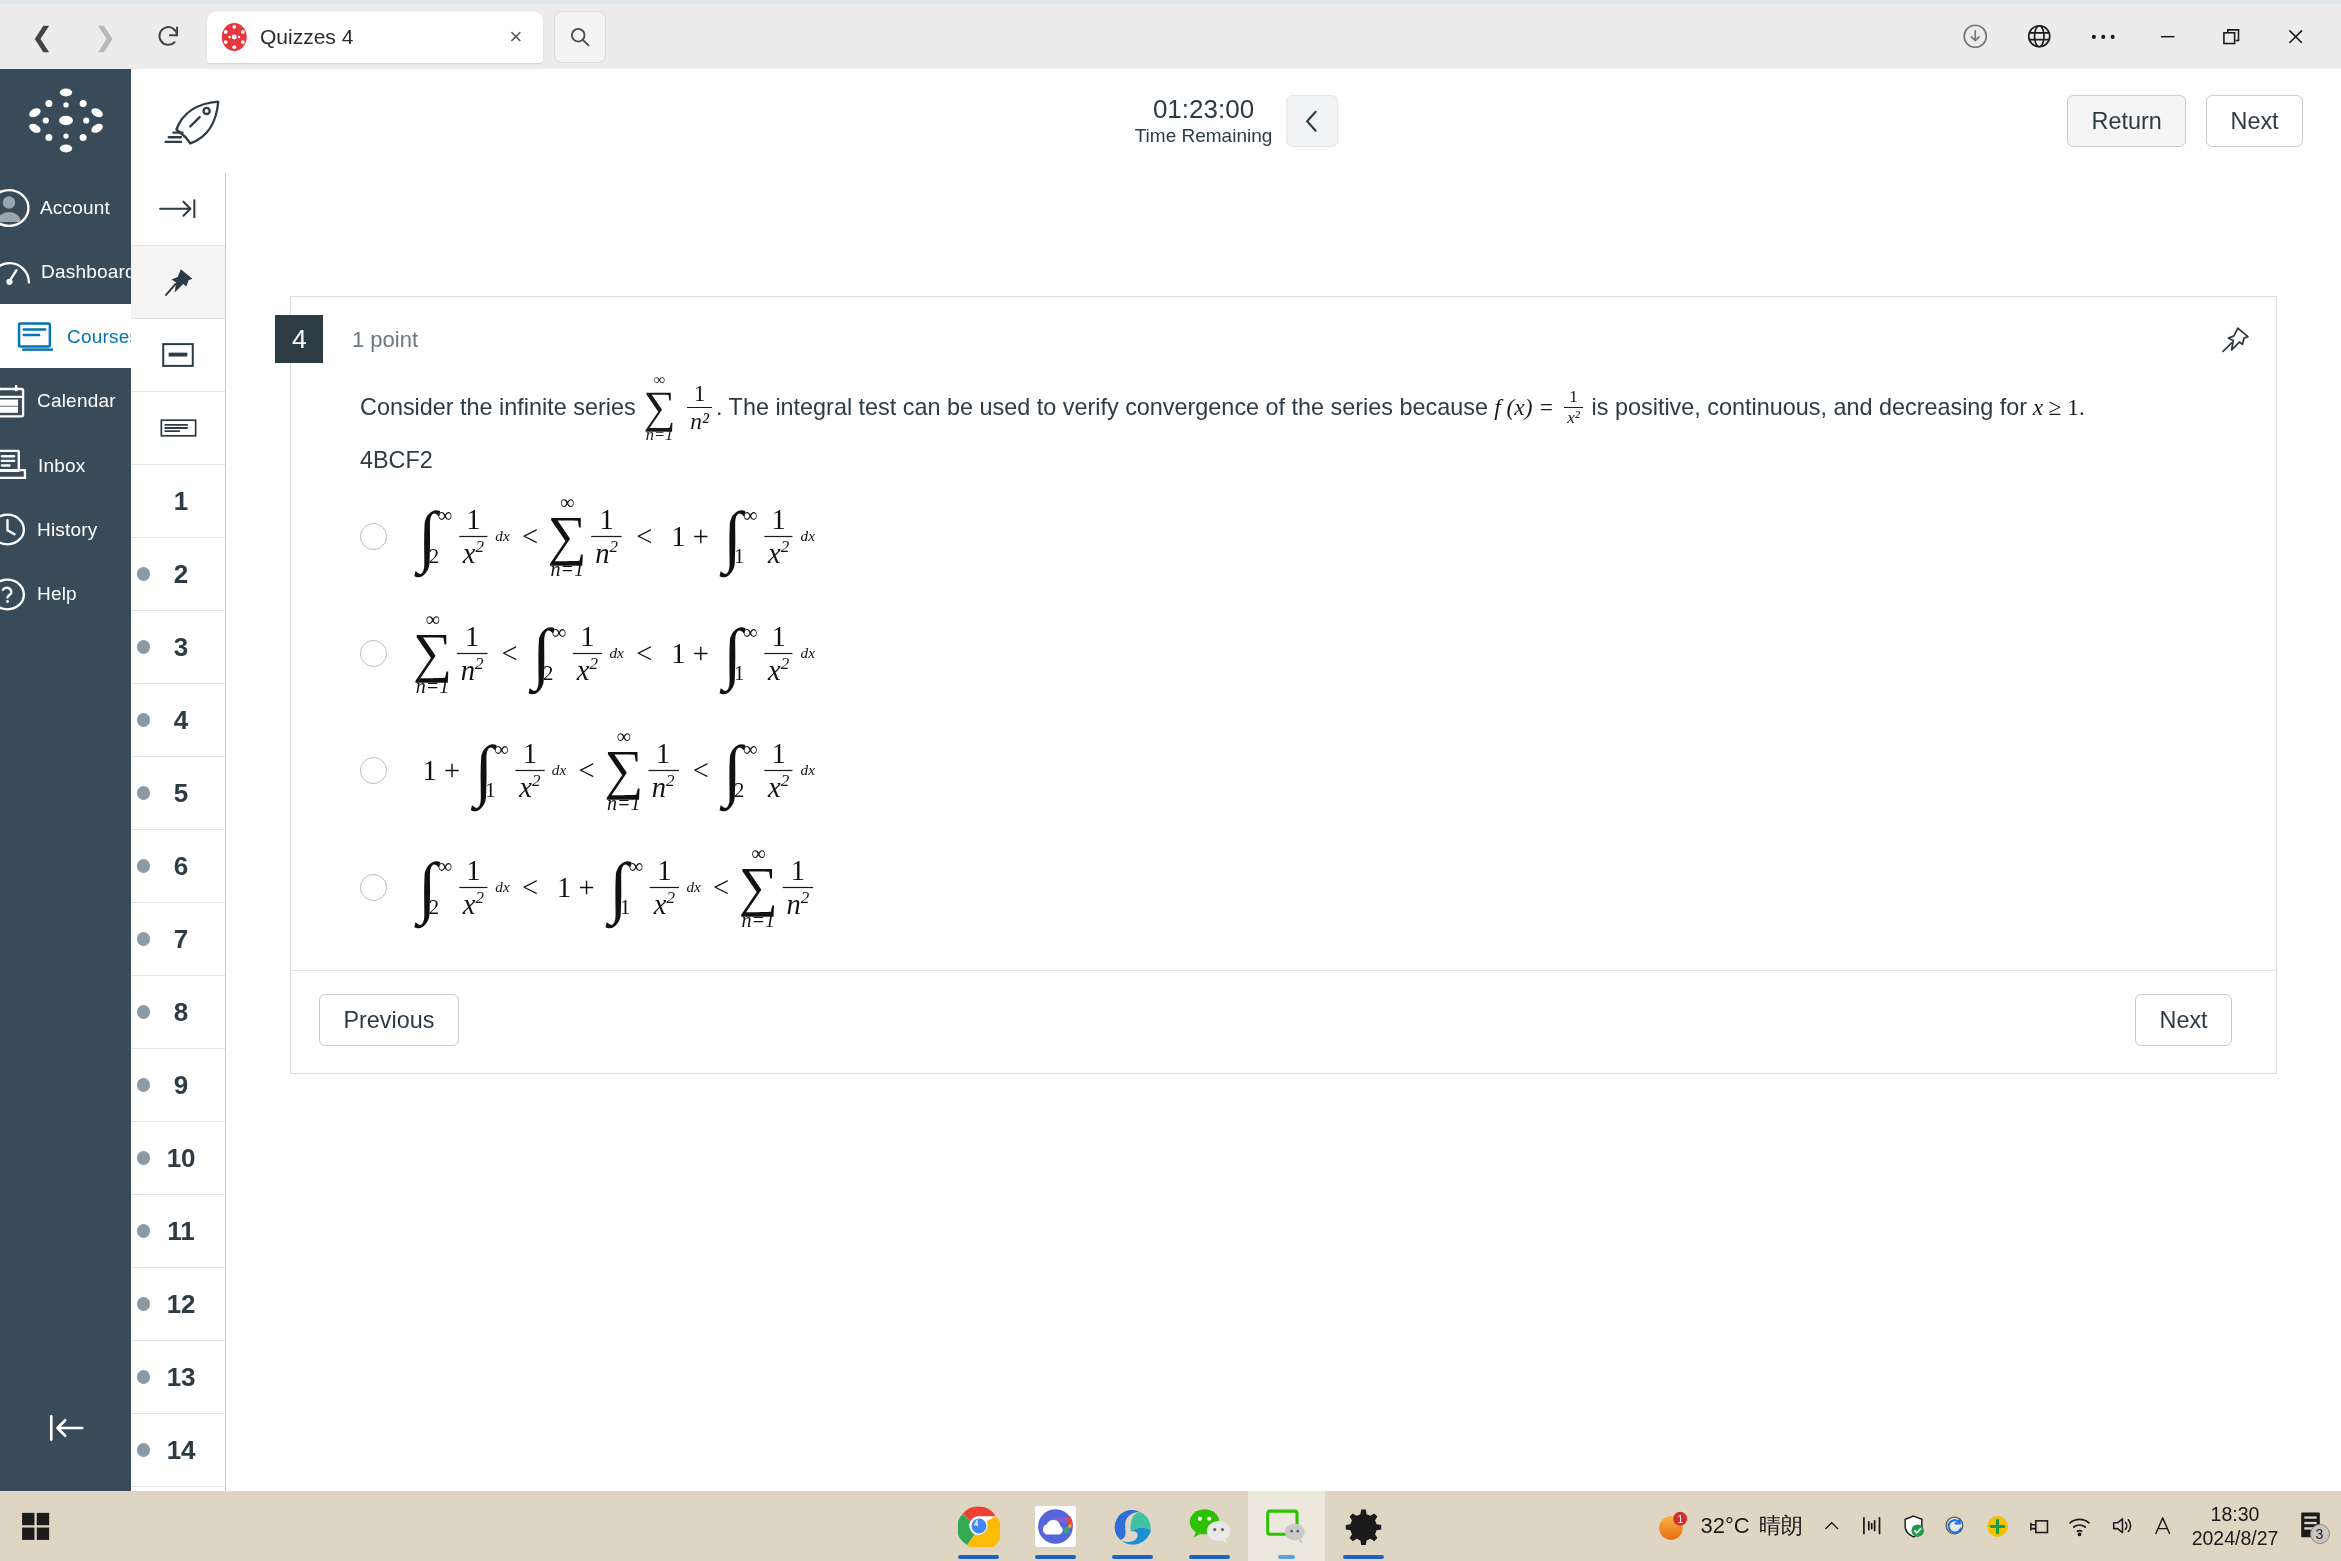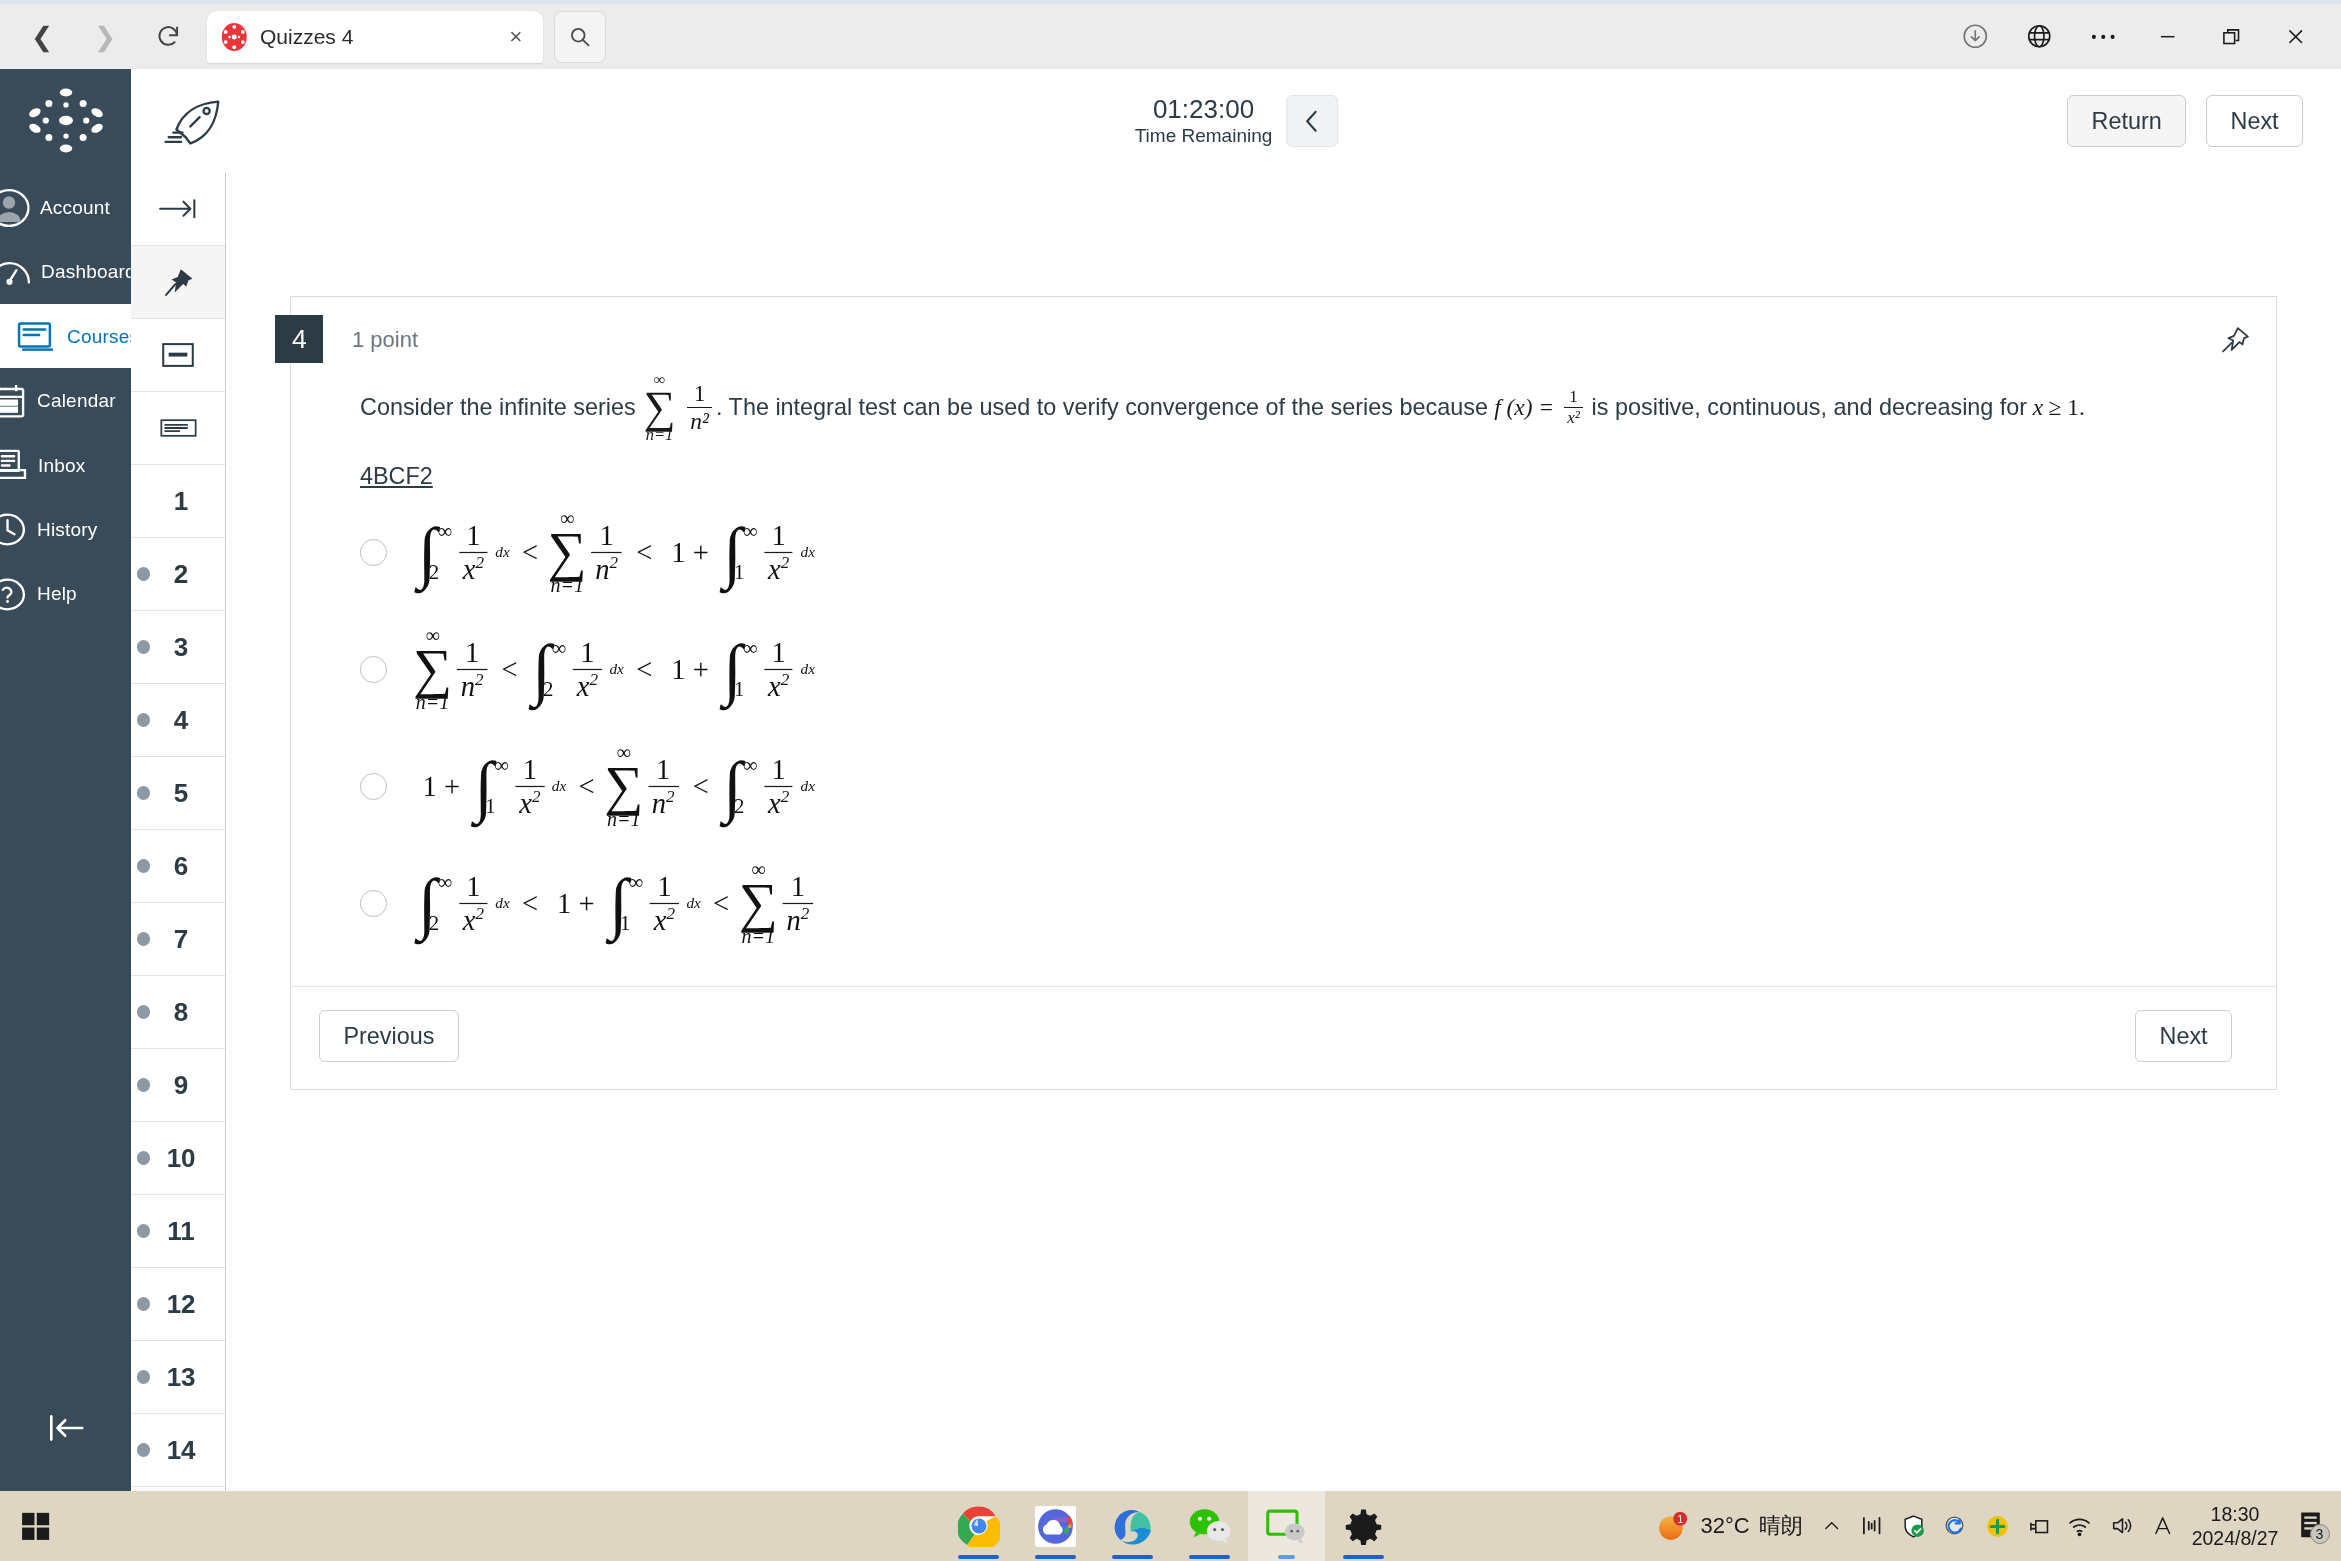--- a/index.html
+++ b/index.html
@@ -576,21 +576,21 @@
         <span class="math mi" style="margin:0 6.2px;">f (x) =</span>
         <span class="math frac" style="font-size:17px;">
           <span class="num" style="font-size:17px;">1</span>
           <span class="den mi" style="font-size:17px;">x²</span>
         </span>
         <span style="margin-left:4.7px;">is positive, continuous, and decreasing for</span>
         <span class="math mi" style="margin:0 5.5px;">x</span>
         <span class="math">≥ 1.</span>
       </div>
 
-      <div class="q-prompt" style="margin-top:16px;text-decoration:underline;">4BCF2</div>
+      <div class="q-prompt" style="margin-top:0;">4BCF2</div>
 
       <div class="answers" id="answers">
           <div class="answer-row">
             <span class="radio"></span>
             <span class="answer-math math">
               <span style="display: inline-flex; align-items: center; margin: 0px 2.3px;">
                 <span class="int-wrap">
                   <span class="int-sym">∫</span>
                   <span class="int-lims">
                     <span class="up">∞</span>

